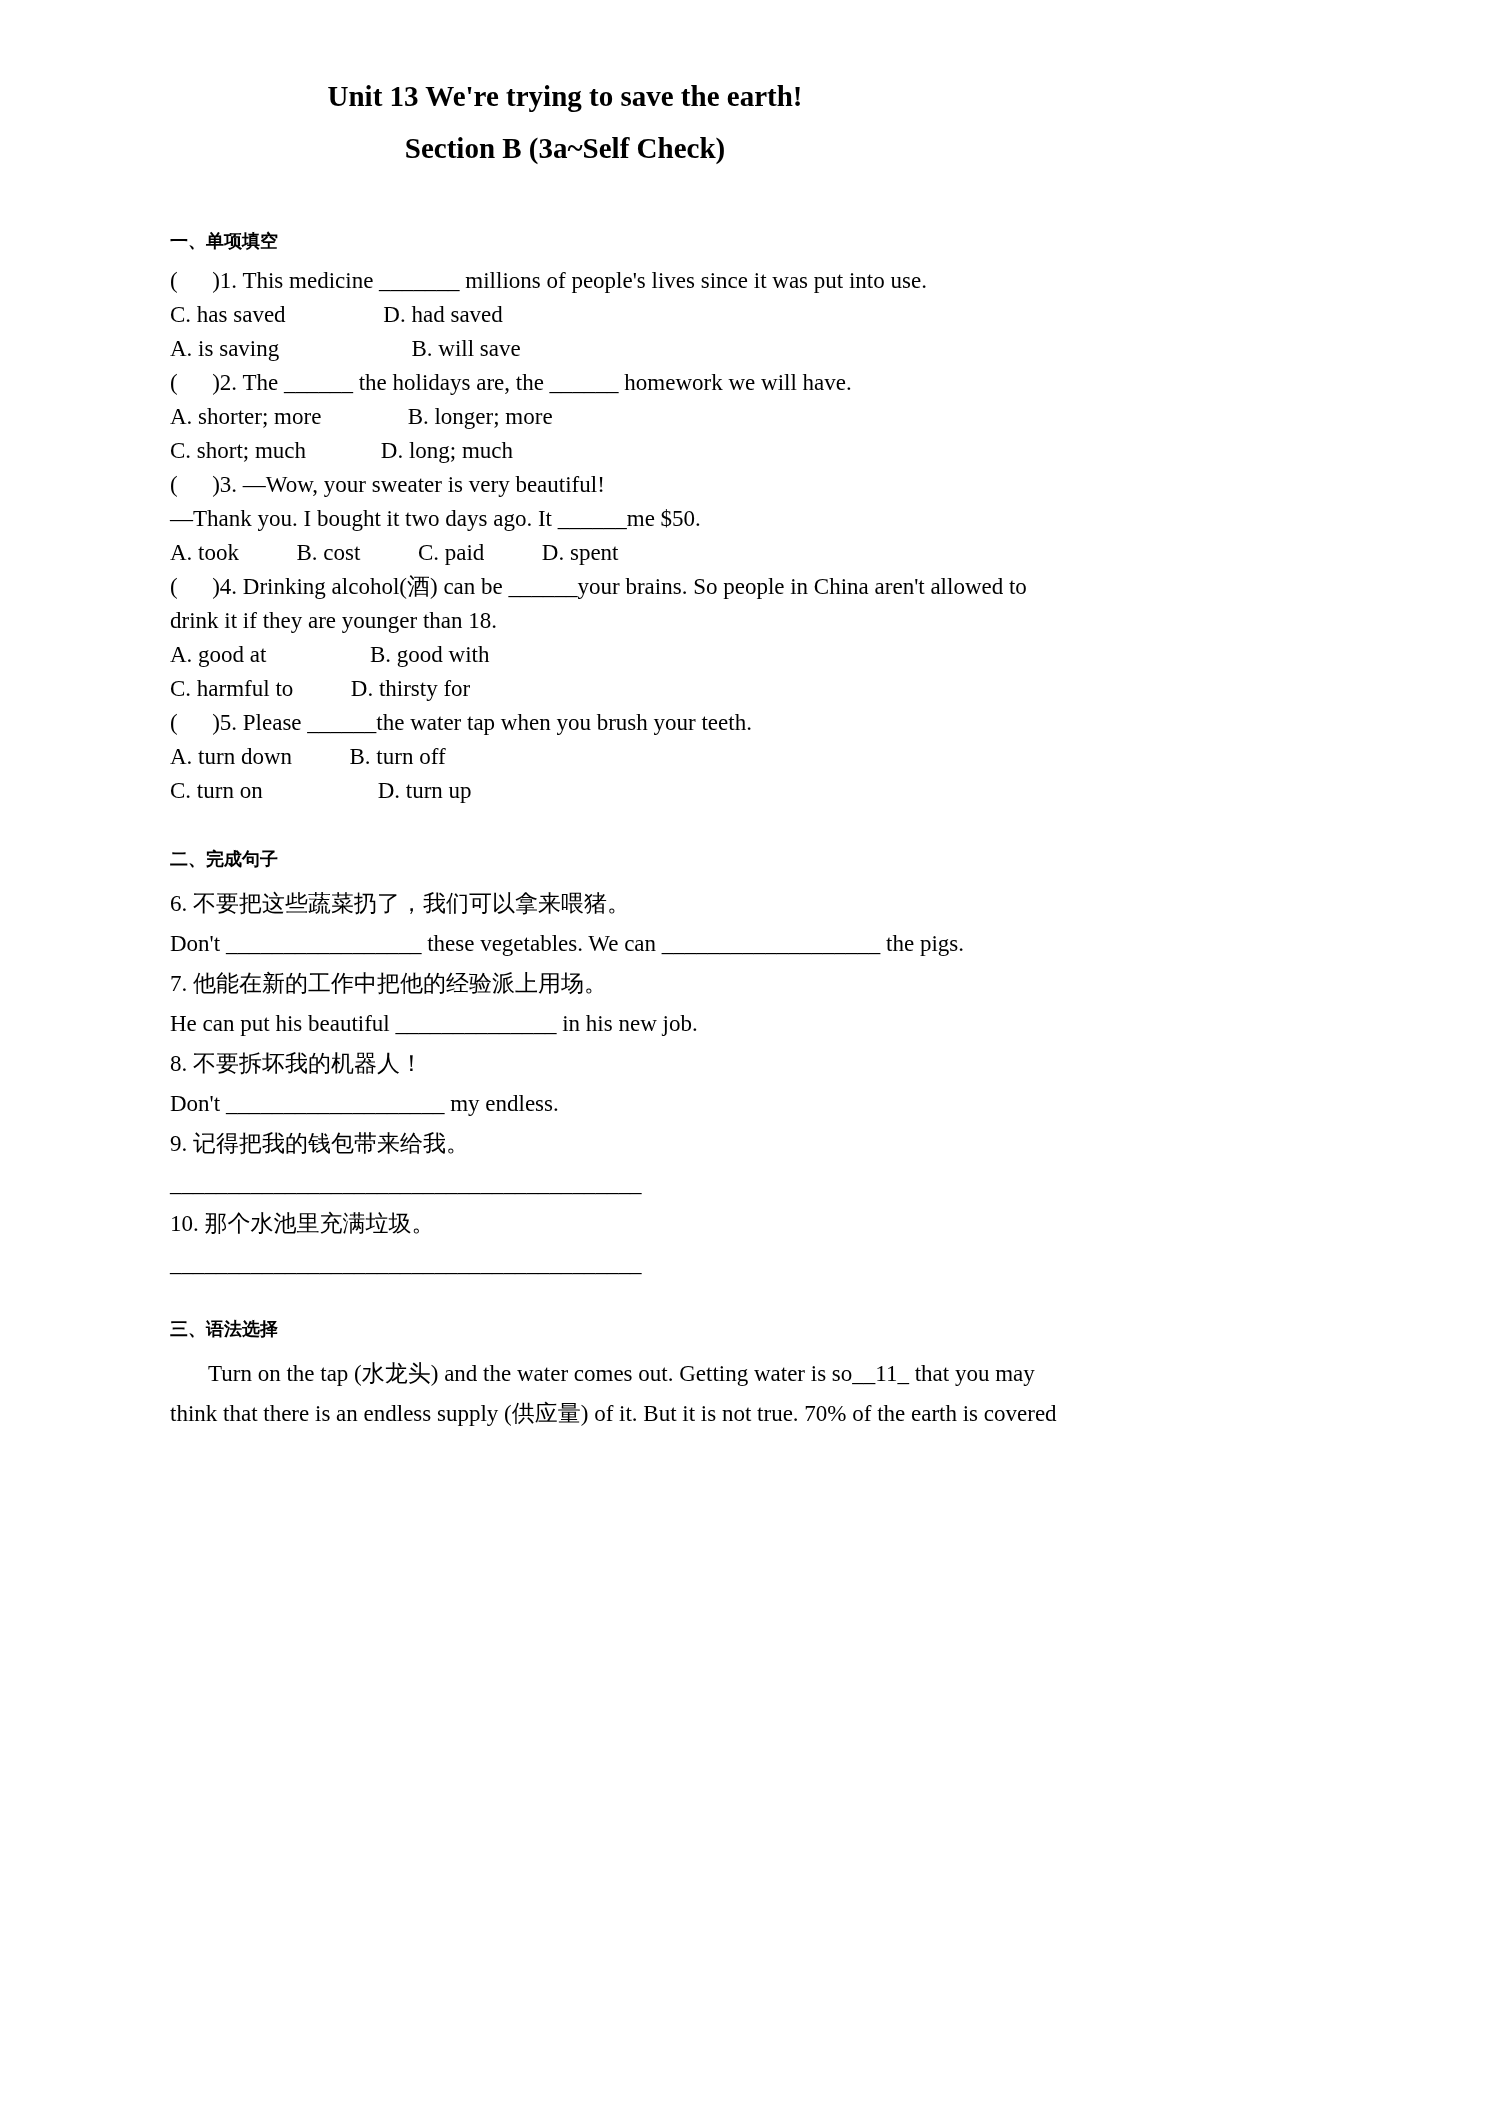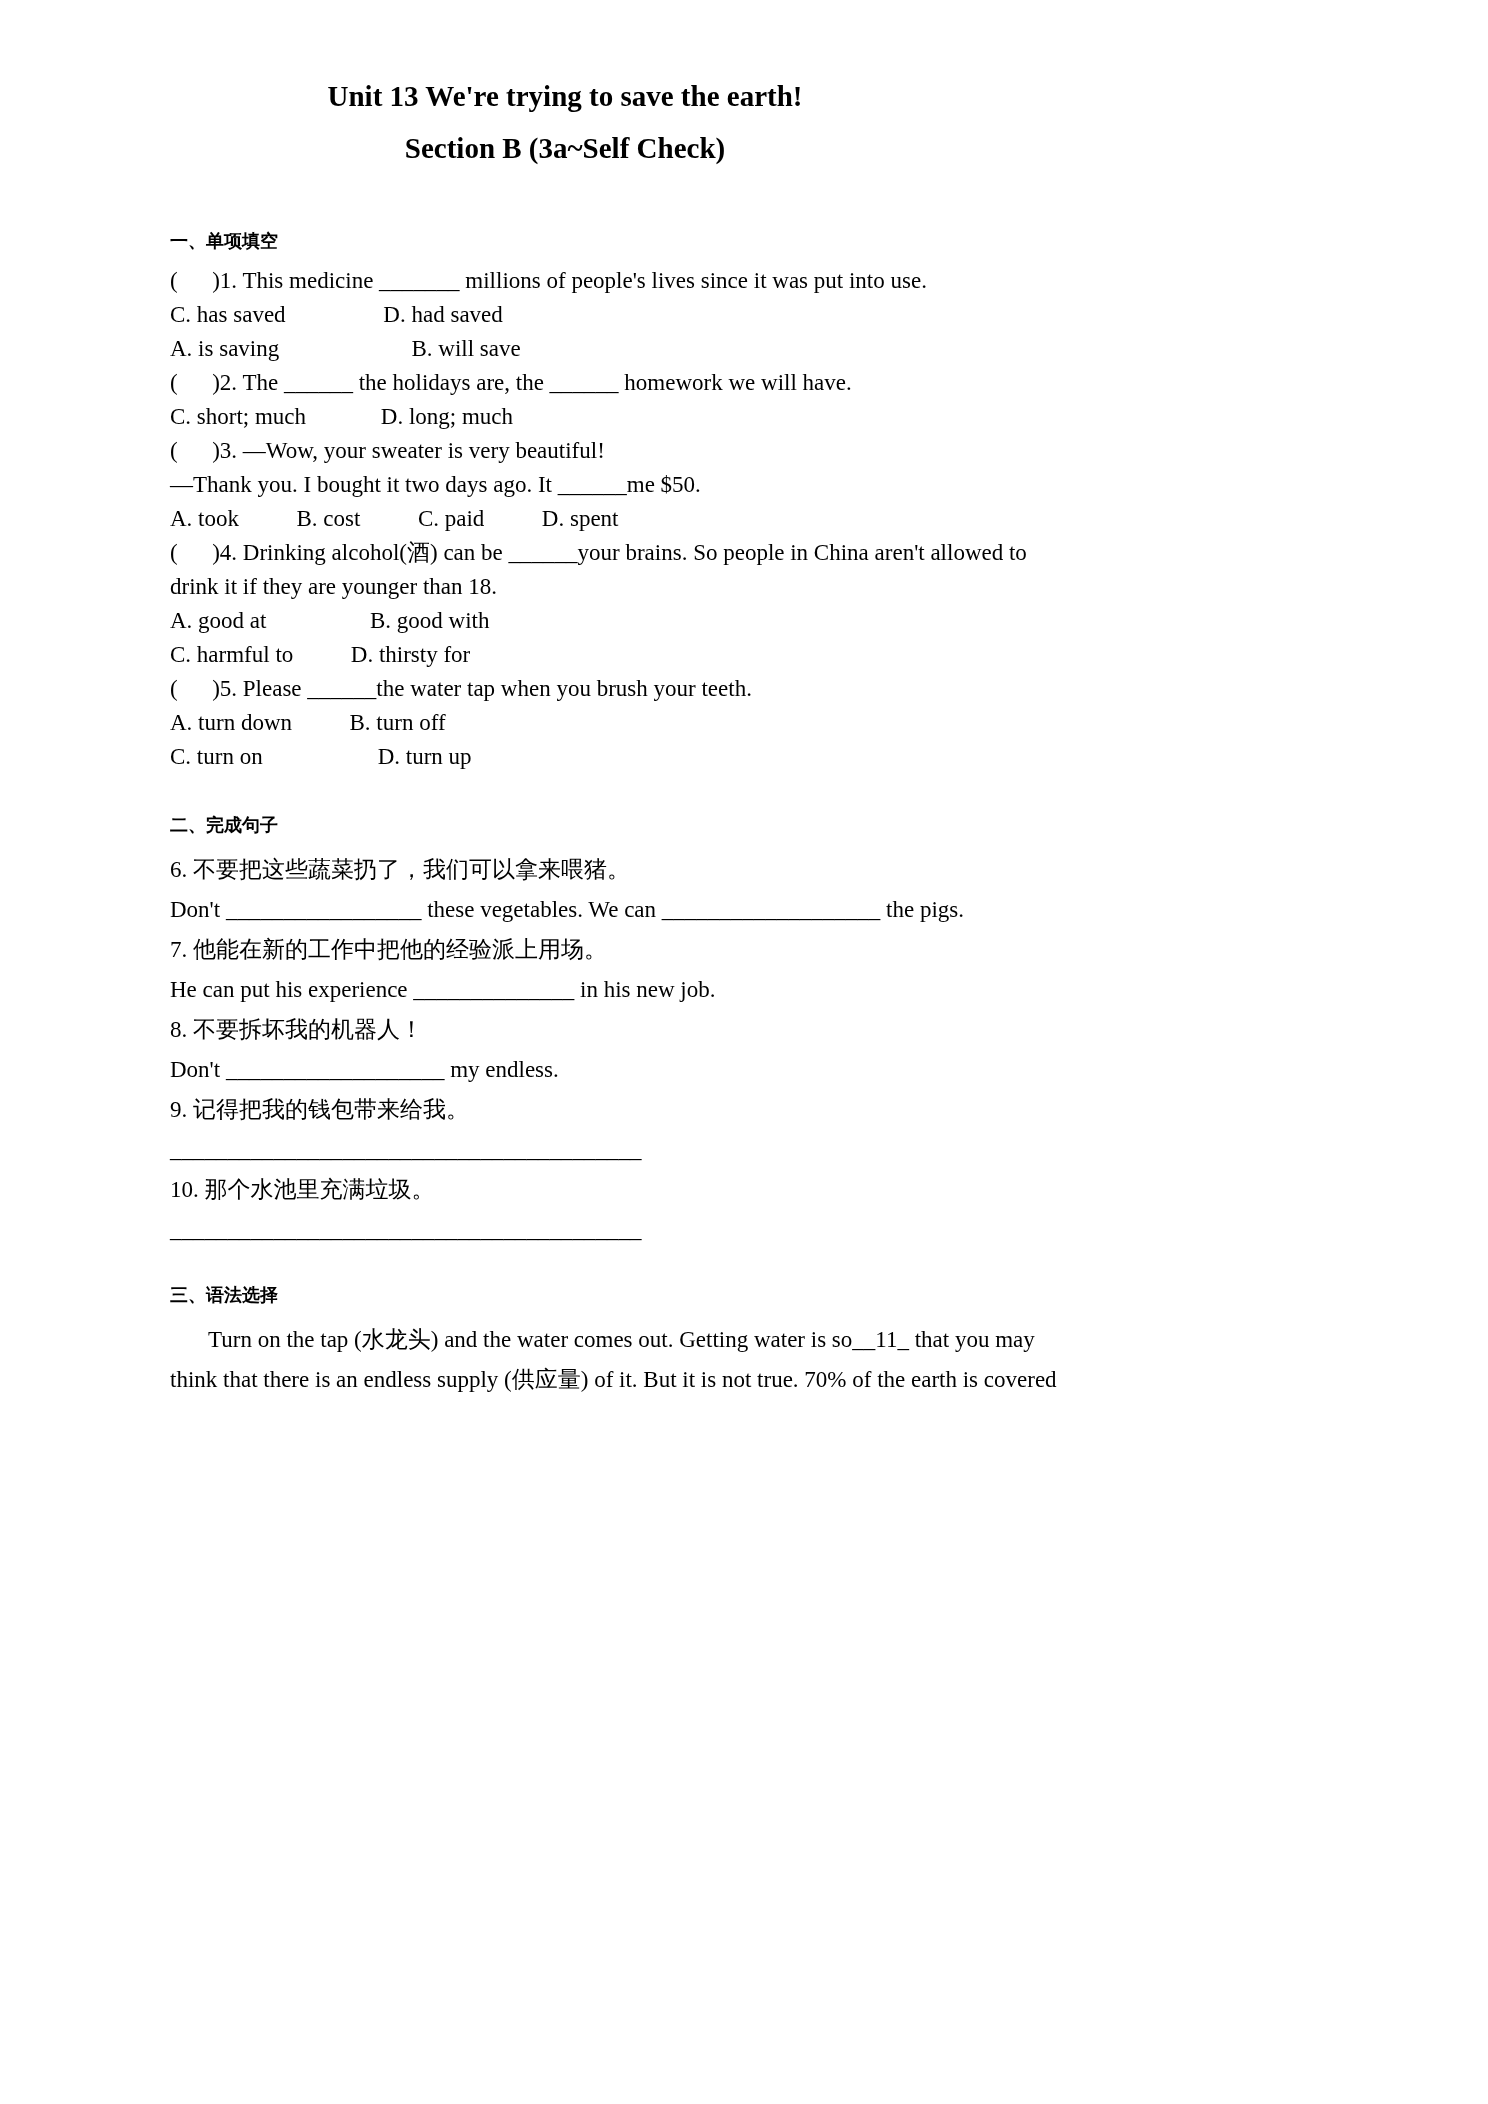--- a/index.html
+++ b/index.html
@@ -62,39 +62,40 @@
       <p class="title-line">Unit 13 We're trying to save the earth!</p>
       <p class="title-line">Section B (3a~Self Check)</p>
     </div>
 
     <div class="sec1">
       <p class="section-heading">一、单项填空</p>
       <p class="body-line">(      )1. This medicine _______ millions of people's lives since it was put into use.</p>
       <p class="body-line">C. has saved                 D. had saved</p>
       <p class="body-line">A. is saving                       B. will save</p>
       <p class="body-line">(      )2. The ______ the holidays are, the ______ homework we will have.</p>
+      <p class="body-line">A. shorter; more               B. longer; more</p>
       <p class="body-line">C. short; much             D. long; much</p>
       <p class="body-line">(      )3. —Wow, your sweater is very beautiful!</p>
       <p class="body-line">—Thank you. I bought it two days ago. It ______me $50.</p>
       <p class="body-line">A. took          B. cost          C. paid          D. spent</p>
       <p class="body-line">(      )4. Drinking alcohol(酒) can be ______your brains. So people in China aren't allowed to</p>
       <p class="body-line">drink it if they are younger than 18.</p>
       <p class="body-line">A. good at                  B. good with</p>
       <p class="body-line">C. harmful to          D. thirsty for</p>
       <p class="body-line">(      )5. Please ______the water tap when you brush your teeth.</p>
       <p class="body-line">A. turn down          B. turn off</p>
       <p class="body-line">C. turn on                    D. turn up</p>
     </div>
 
     <div class="sec2">
       <p class="section-heading s2">二、完成句子</p>
       <p class="body-line">6. 不要把这些蔬菜扔了，我们可以拿来喂猪。</p>
       <p class="body-line">Don't _________________ these vegetables. We can ___________________ the pigs.</p>
       <p class="body-line">7. 他能在新的工作中把他的经验派上用场。</p>
-      <p class="body-line">He can put his experience ______________ in his new job.</p>
+      <p class="body-line">He can put his beautiful ______________ in his new job.</p>
       <p class="body-line">8. 不要拆坏我的机器人！</p>
       <p class="body-line">Don't ___________________ my endless.</p>
       <p class="body-line">9. 记得把我的钱包带来给我。</p>
       <p class="body-line">_________________________________________</p>
       <p class="body-line">10. 那个水池里充满垃圾。</p>
       <p class="body-line">_________________________________________</p>
     </div>
 
     <div class="sec3">
       <p class="section-heading s3">三、语法选择</p>

